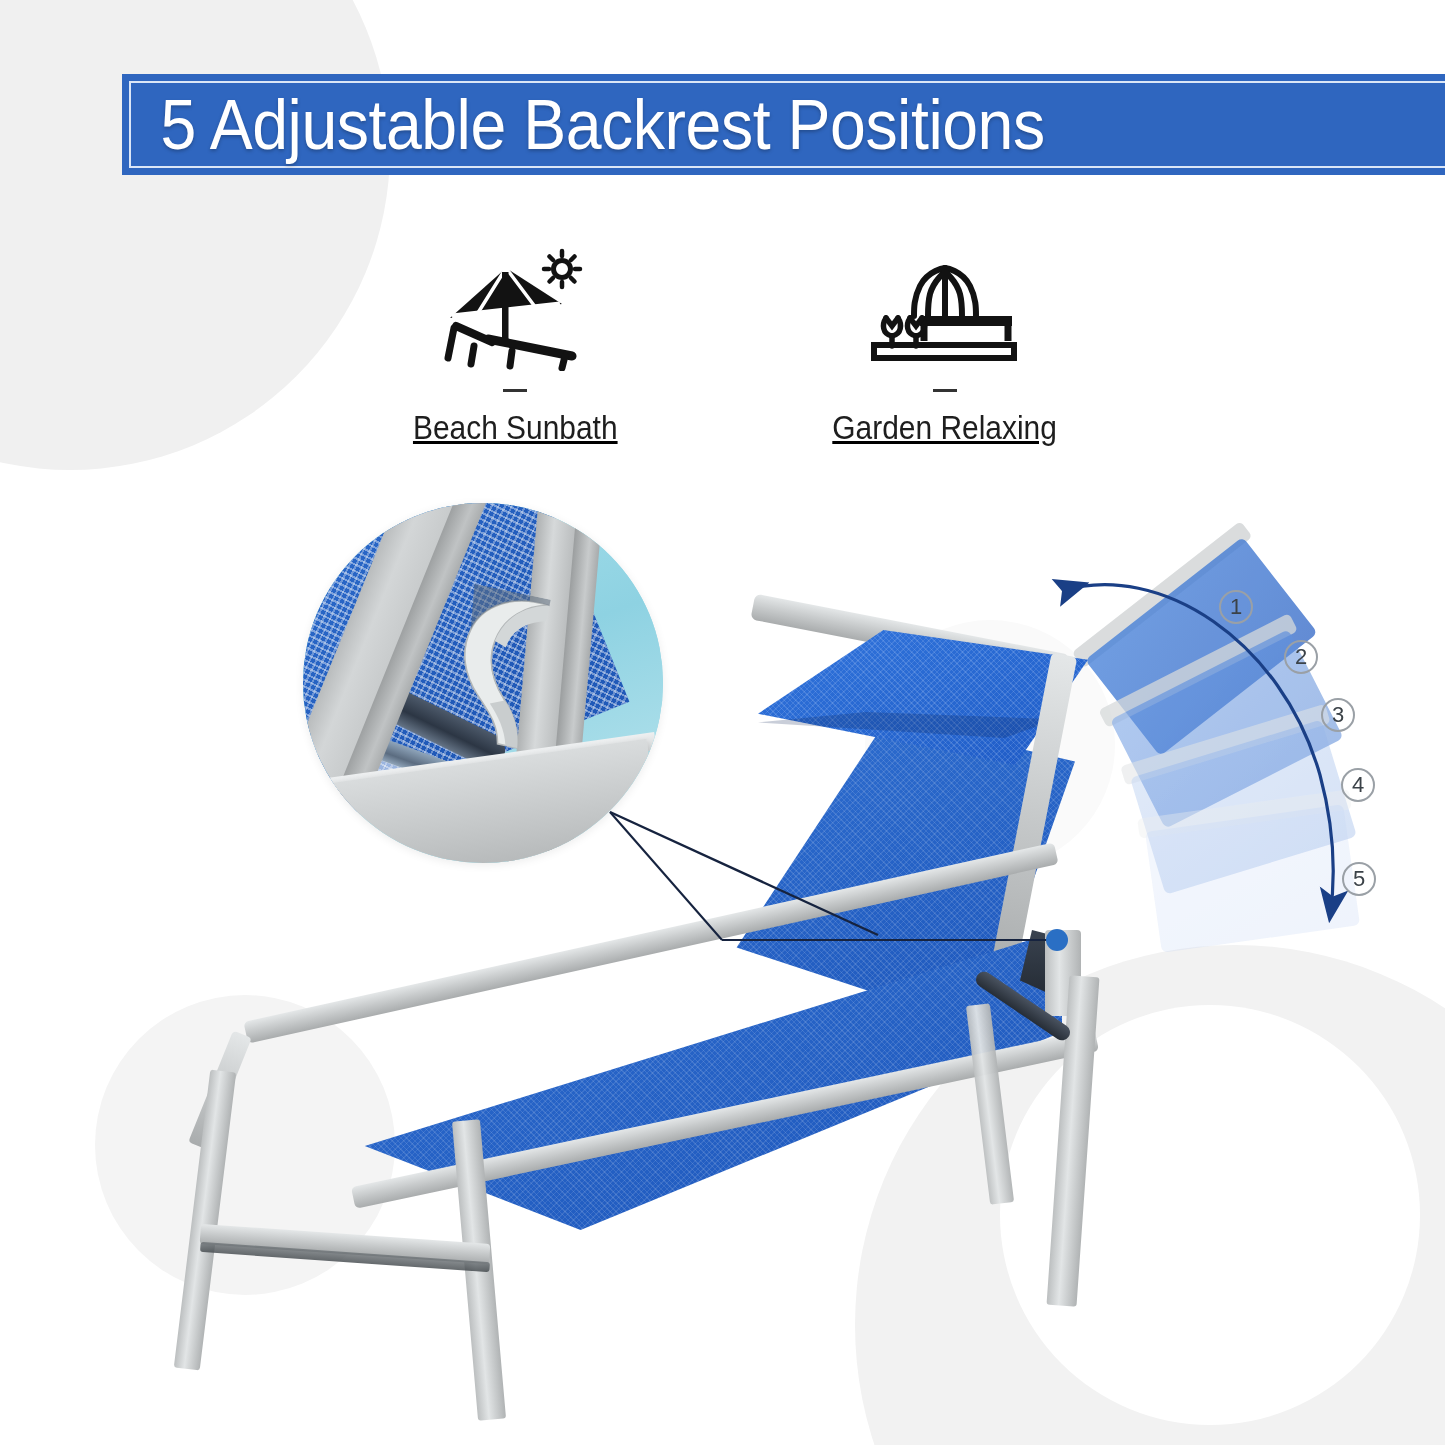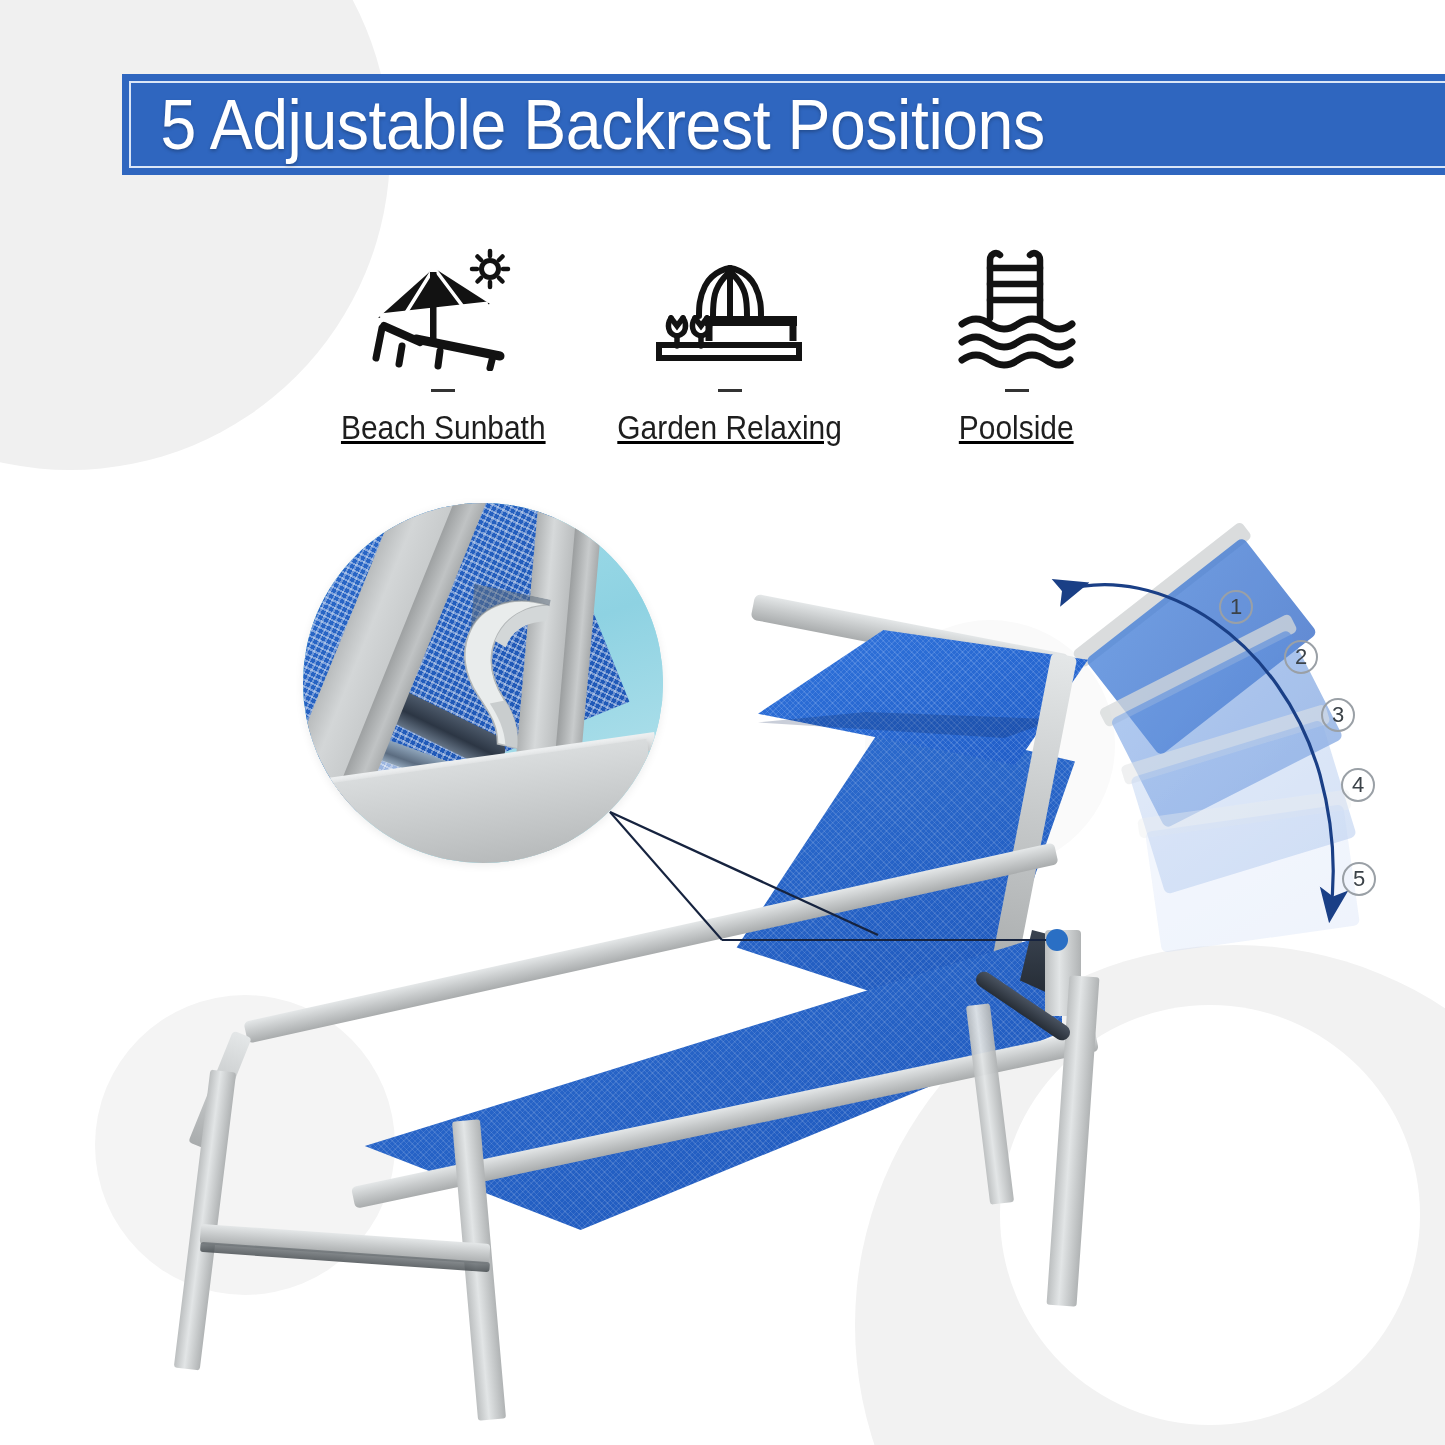--- a/index.html
+++ b/index.html
@@ -282,43 +282,20 @@
             <line x1="48" y1="90" x2="48" y2="100"></line>
           </g>
 
           <rect x="6" y="99" width="140" height="13" fill="none" stroke="#121212" stroke-width="6"></rect>
         </svg>
       </div>
       <div class="feature-dash"></div>
       <div class="feature-label">Garden Relaxing</div>
     </div>
 
-    <div class="feature">
-      <div class="feature-icon">
-        <svg width="130" height="125" viewBox="0 0 130 125">
-          <g stroke="#121212" stroke-width="6.5" fill="none" stroke-linecap="round">
-
-            <path d="M38 72 L38 14 C38 8 44 5 48 9"></path>
-            <path d="M88 72 L88 14 C88 8 82 5 78 9"></path>
-
-            <line x1="38" y1="22" x2="88" y2="22"></line>
-            <line x1="38" y1="38" x2="88" y2="38"></line>
-            <line x1="38" y1="54" x2="88" y2="54"></line>
-          </g>
-
-          <g stroke="#121212" stroke-width="7" fill="none" stroke-linecap="round">
-            <path d="M10 78 Q24 68 38 78 T66 78 T94 78 T120 78"></path>
-            <path d="M10 96 Q24 86 38 96 T66 96 T94 96 T120 96"></path>
-            <path d="M10 114 Q24 104 38 114 T66 114 T94 114 T118 114"></path>
-          </g>
-        </svg>
-      </div>
-      <div class="feature-dash"></div>
-      <div class="feature-label">Poolside</div>
-    </div>
 
   </div>
 
   <div>
     <div class="ghost" style="left:1085px; top:660px; transform: rotate(-38deg); opacity:0.92;">
       <div class="ghost-rail"></div>
       <div class="ghost-pad" style="background:linear-gradient(160deg,#3b79d6,#2a62c4); opacity:0.80;"></div>
     </div>
     <div class="ghost" style="left:1110px; top:720px; transform: rotate(-27deg); opacity:0.75;">
       <div class="ghost-rail"></div>

